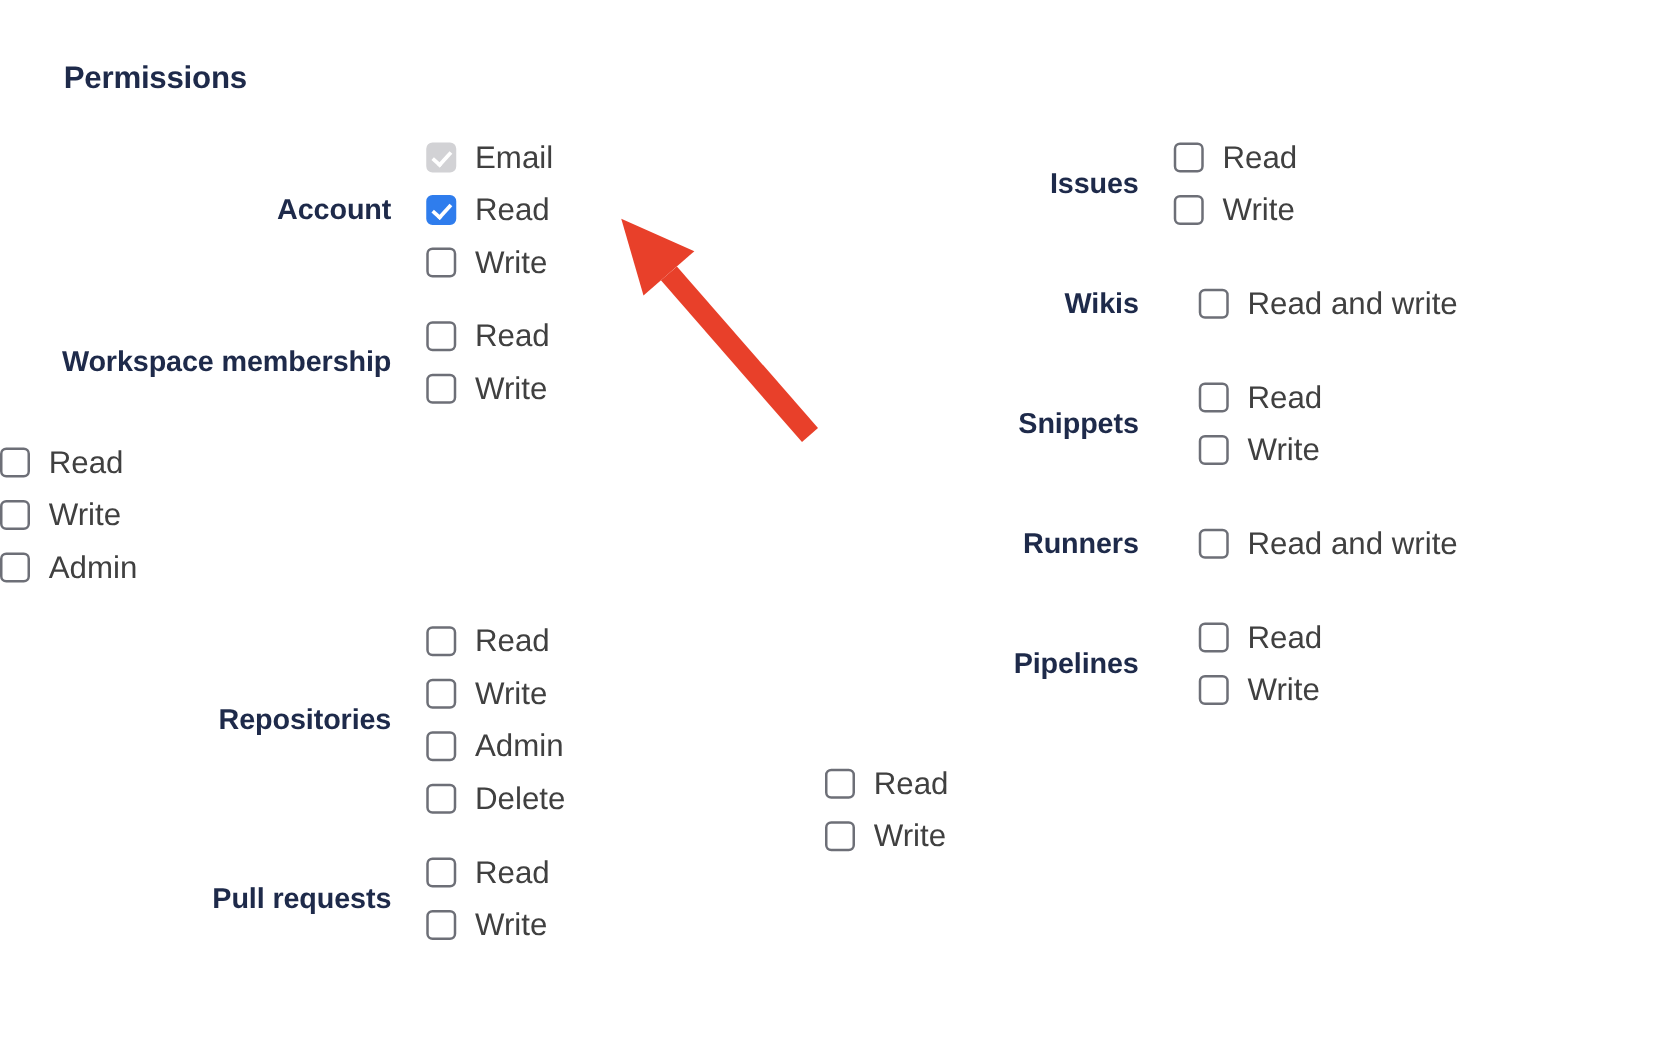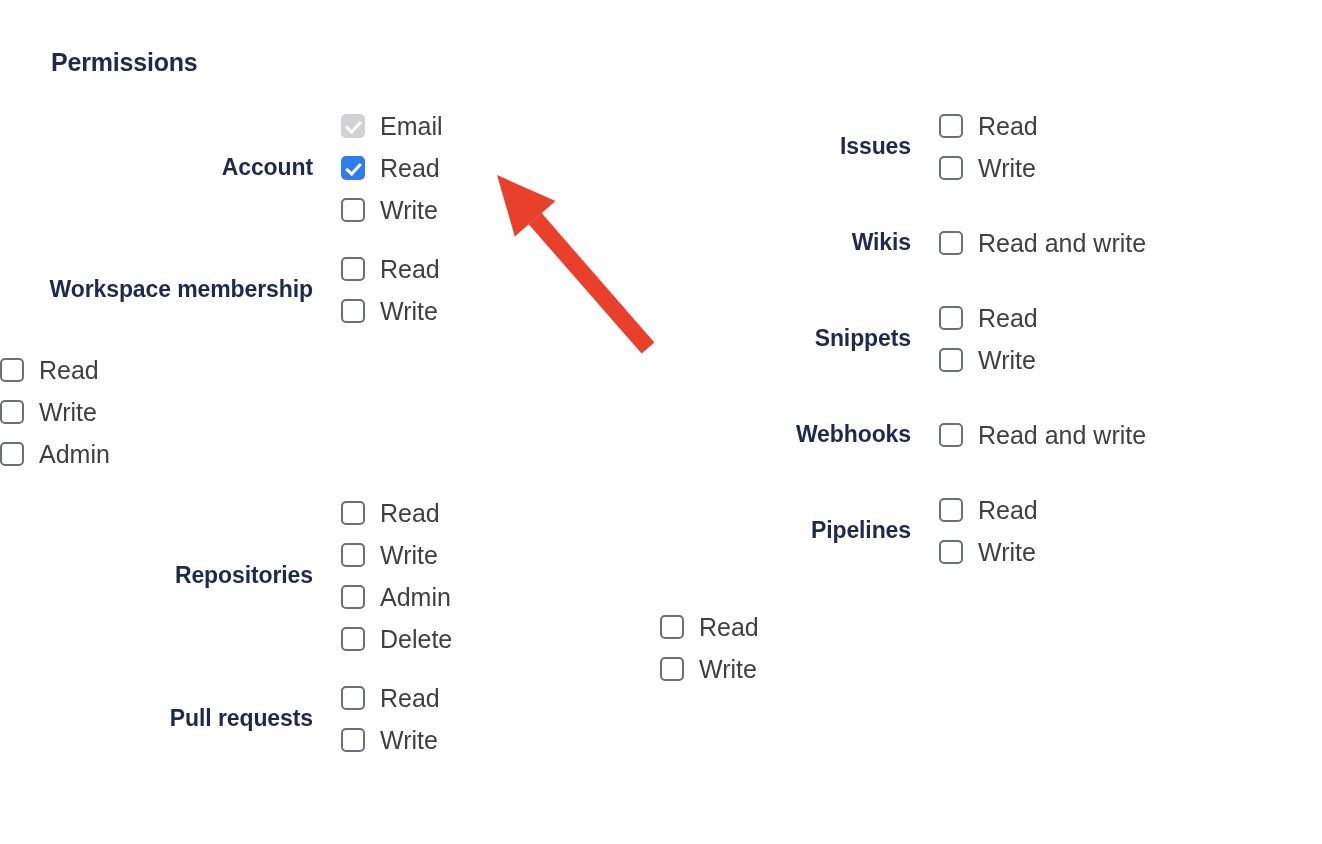--- a/index.html
+++ b/index.html
@@ -40,21 +40,21 @@
   }
   .column.left  { left: 0px;   width: 660px; }
   .column.right { left: 660px; width: 662px; }
 
   .group {
     display: flex;
     align-items: center;
   }
   
   .column.left  .group + .group { margin-top: 16px; }
-  .column.right .group + .group { margin-top: 32px; }
+  .column.right .group + .group { margin-top: 32px; gap: 20px; }
 
   .group-label {
     text-align: right;
     font-size: 23px;
     font-weight: bold;
     color: #1e2a4a;
     line-height: 31px;
     letter-spacing: -0.1px;
     flex: none;
     padding-right: 28px;
@@ -239,21 +239,21 @@
             <span class="box"></span>
             <span class="option-label">Read</span>
           </label>
           <label class="option">
             <span class="box"></span>
             <span class="option-label">Write</span>
           </label>
         </div>
       </div>
       <div class="group">
-        <div class="group-label">Webhooks</div>
+        <div class="group-label">Runners</div>
         <div class="options">
           <label class="option">
             <span class="box"></span>
             <span class="option-label">Read and write</span>
           </label>
         </div>
       </div>
       <div class="group">
         <div class="group-label">Pipelines</div>
         <div class="options">

